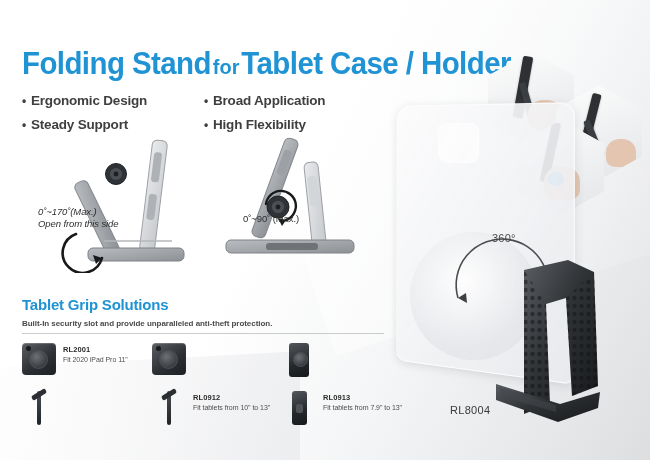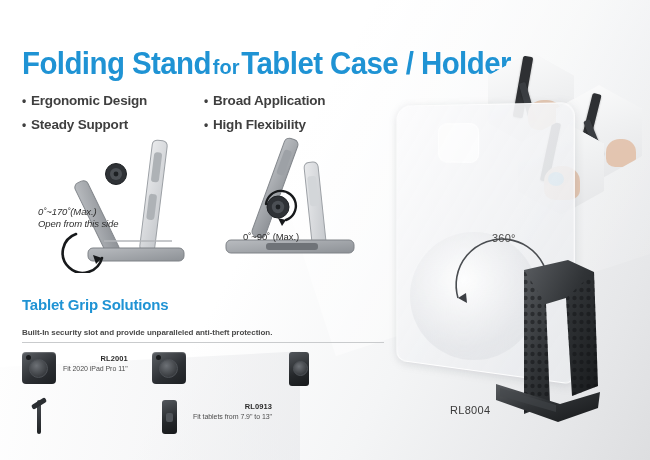--- a/index.html
+++ b/index.html
@@ -62,21 +62,21 @@
 
   
   .diagram{ position:absolute; }
   .dia1{ left:60px; top:138px; width:175px; height:135px; }
   .dia2{ left:222px; top:132px; width:160px; height:130px; }
   .ann{
     position:absolute; font-size:9.5px; color:#2f2f2f; line-height:1.28;
     white-space:nowrap; letter-spacing:-.1px;
   }
   .ann1{ left:38px; top:206px;font-style:italic; }
-  .ann2{ left:243px; top:231px; }
+  .ann2{ left:243px; top:213px; }
 
   
   .hero{ position:absolute; left:366px; top:104px; width:270px; height:316px; }
   .hero-case{
     position:absolute; left:22px; top:0; width:186px; height:268px;
     background:linear-gradient(122deg,rgba(252,252,253,.96),rgba(231,233,236,.88));
     border-radius:16px 14px 10px 10px;
     border:1px solid rgba(255,255,255,.85);
     box-shadow:0 2px 10px rgba(120,125,132,.22);
     transform:perspective(520px) rotateY(-17deg) skewY(3.2deg);
@@ -102,21 +102,21 @@
     position:absolute; left:84px; top:300px; font-size:11px;
     color:#3a3a3a; letter-spacing:.3px;
   }
 
   
   .grip{ position:absolute; left:22px; top:296px; width:390px; }
   .grip-h{
     font-family:"Liberation Sans Narrow","Liberation Sans",sans-serif;
     font-weight:bold; font-size:15px; color:#1f93d4; letter-spacing:-.2px;
   }
-  .grip-sub{ font-size:8px; font-weight:bold; color:#4a4a4a; margin-top:15px; letter-spacing:-.05px; }
+  .grip-sub{ font-size:8px; font-weight:bold; color:#4a4a4a; margin-top:6px; letter-spacing:-.05px; }
   .grip-rule{ height:1px; background:#c9cbcd; margin-top:5px; width:362px; }
 
   .grid{ margin-top:9px; display:grid; grid-template-columns:repeat(3,1fr); row-gap:14px; }
   .cell{ display:flex; align-items:flex-start; gap:7px; }
   .thumb{ width:34px; height:34px; flex:none; position:relative; }
 
   
   .t-case{
     width:34px; height:32px; border-radius:4px;
     background:linear-gradient(145deg,#5c6065,#2c2f33 58%,#1d2023);
@@ -132,21 +132,21 @@
   .t-clip{
     width:20px; height:34px; margin-left:7px; border-radius:3px;
     background:linear-gradient(160deg,#53575c,#25282b 60%,#17191b);
   }
   .t-stick{ position:absolute; left:15px; top:0; width:4px; height:34px;
             background:linear-gradient(180deg,#4a4e53,#202326); border-radius:2px; }
   .t-arm{ position:absolute; left:9px; top:1px; width:16px; height:5px;
           background:#2b2e32; border-radius:2px; transform:rotate(-32deg); }
 
   .meta{ padding-top:2px; }
-  .sku{ font-size:7.5px; font-weight:bold; color:#2b2b2b; letter-spacing:.1px;text-align:right; }
+  .sku{ font-size:7.5px; font-weight:bold; color:#2b2b2b; letter-spacing:.1px; }
   .fit{ font-size:7px; color:#4d4d4d; margin-top:1.5px; letter-spacing:-.05px; }
 </style>
 </head>
 <body>
 
 <div class="bg-sheen"></div>
 <div class="bg-slab"></div>
 
 <div class="header">
   <div class="title">
@@ -345,20 +345,30 @@
       </div>
     </div>
 
     <div class="cell">
       <div class="thumb">
         <div class="t-stick"></div>
         <div class="t-arm"></div>
       </div>
     </div>
 
+    <div class="cell">
+      <div class="thumb">
+        <div class="t-stick"></div>
+        <div class="t-arm"></div>
+      </div>
+      <div class="meta">
+        <div class="sku">RL0912</div>
+        <div class="fit">Fit tablets from 10" to 13"</div>
+      </div>
+    </div>
 
     <div class="cell">
       <div class="thumb">
         <div class="t-clip" style="width:15px;margin-left:10px;"></div>
         <div class="t-nub" style="left:14px;top:13px;width:7px;height:9px;border-radius:2px;background:#4f5358;"></div>
       </div>
       <div class="meta">
         <div class="sku">RL0913</div>
         <div class="fit">Fit tablets from 7.9" to 13"</div>
       </div>

